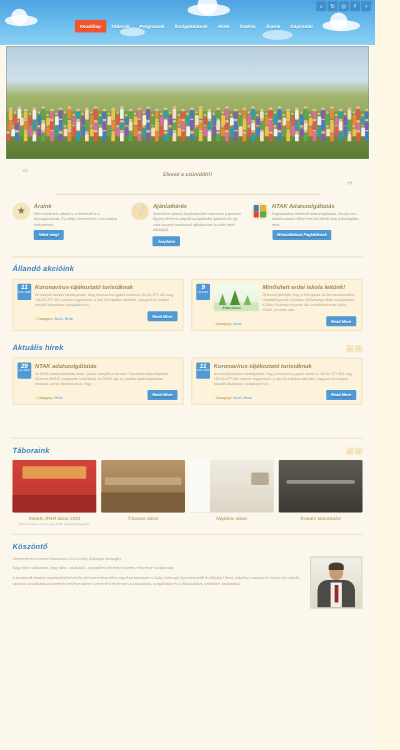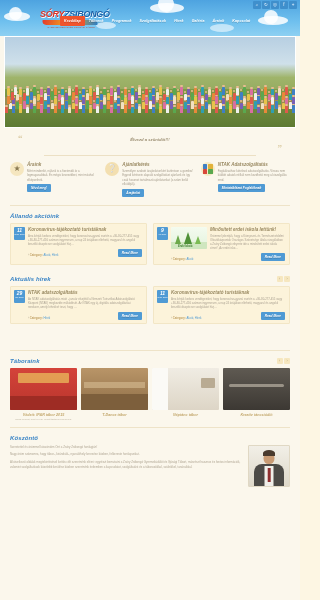--- a/index.html
+++ b/index.html
@@ -188,25 +188,20 @@
     <div class="cloud c5"></div>
 
     <div class="topbar">
       <div class="sicon">⌕</div>
       <div class="sicon">↻</div>
       <div class="sicon">◎</div>
       <div class="sicon">f</div>
       <div class="sicon">+</div>
     </div>
 
-    <div class="logo">
-      <div class="lg-red"><span>SÓRY</span><span class="lg-blue">ZSIBONGÓ</span></div>
-      <div class="lg-swoosh"></div>
-      <div class="lg-sub">GYERMEKÜDÜLŐ ÉS IFJÚSÁGI TÁBOR</div>
-    </div>
 
     <div class="nav">
       <div class="ni active">Kezdőlap</div>
       <div class="ni">Táborok</div>
       <div class="ni">Programok</div>
       <div class="ni">Szolgáltatások</div>
       <div class="ni">Hírek</div>
       <div class="ni">Galéria</div>
       <div class="ni">Áraink</div>
       <div class="ni">Kapcsolat</div>

